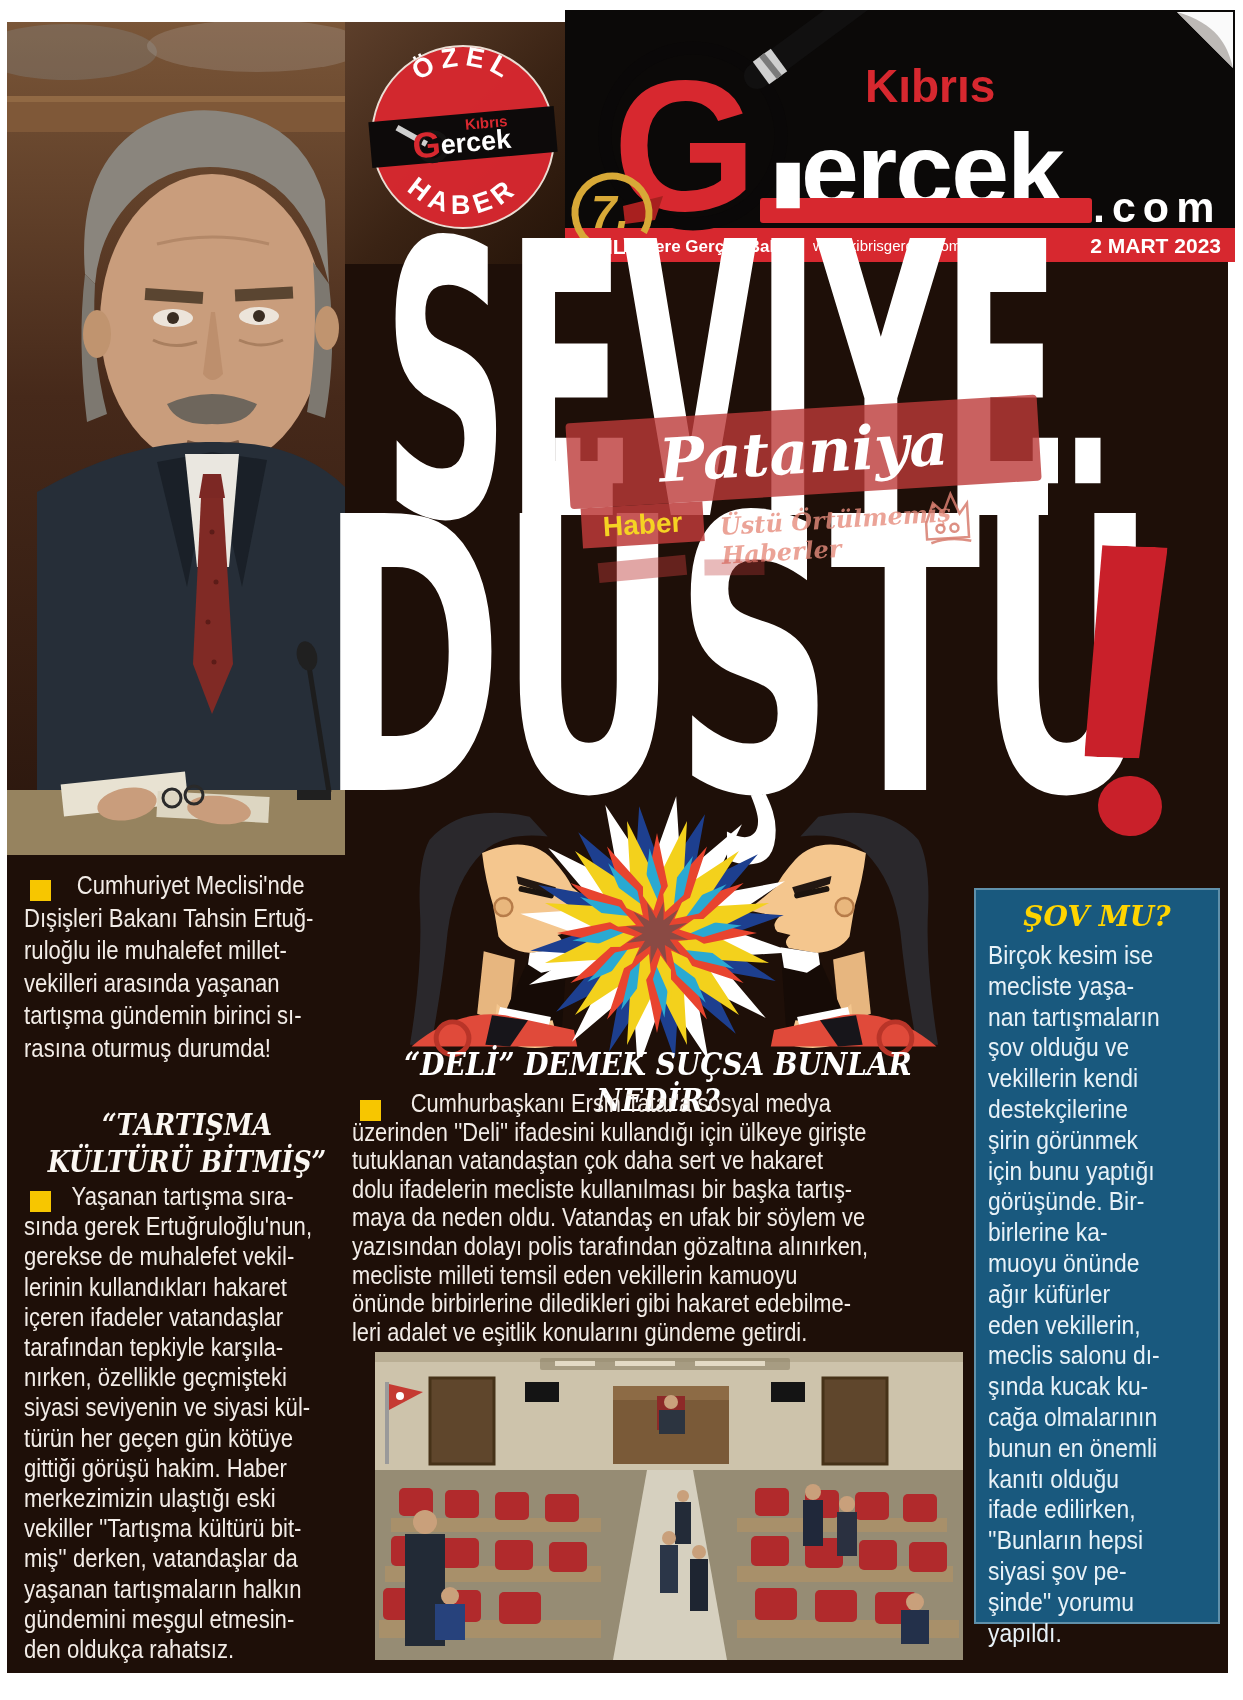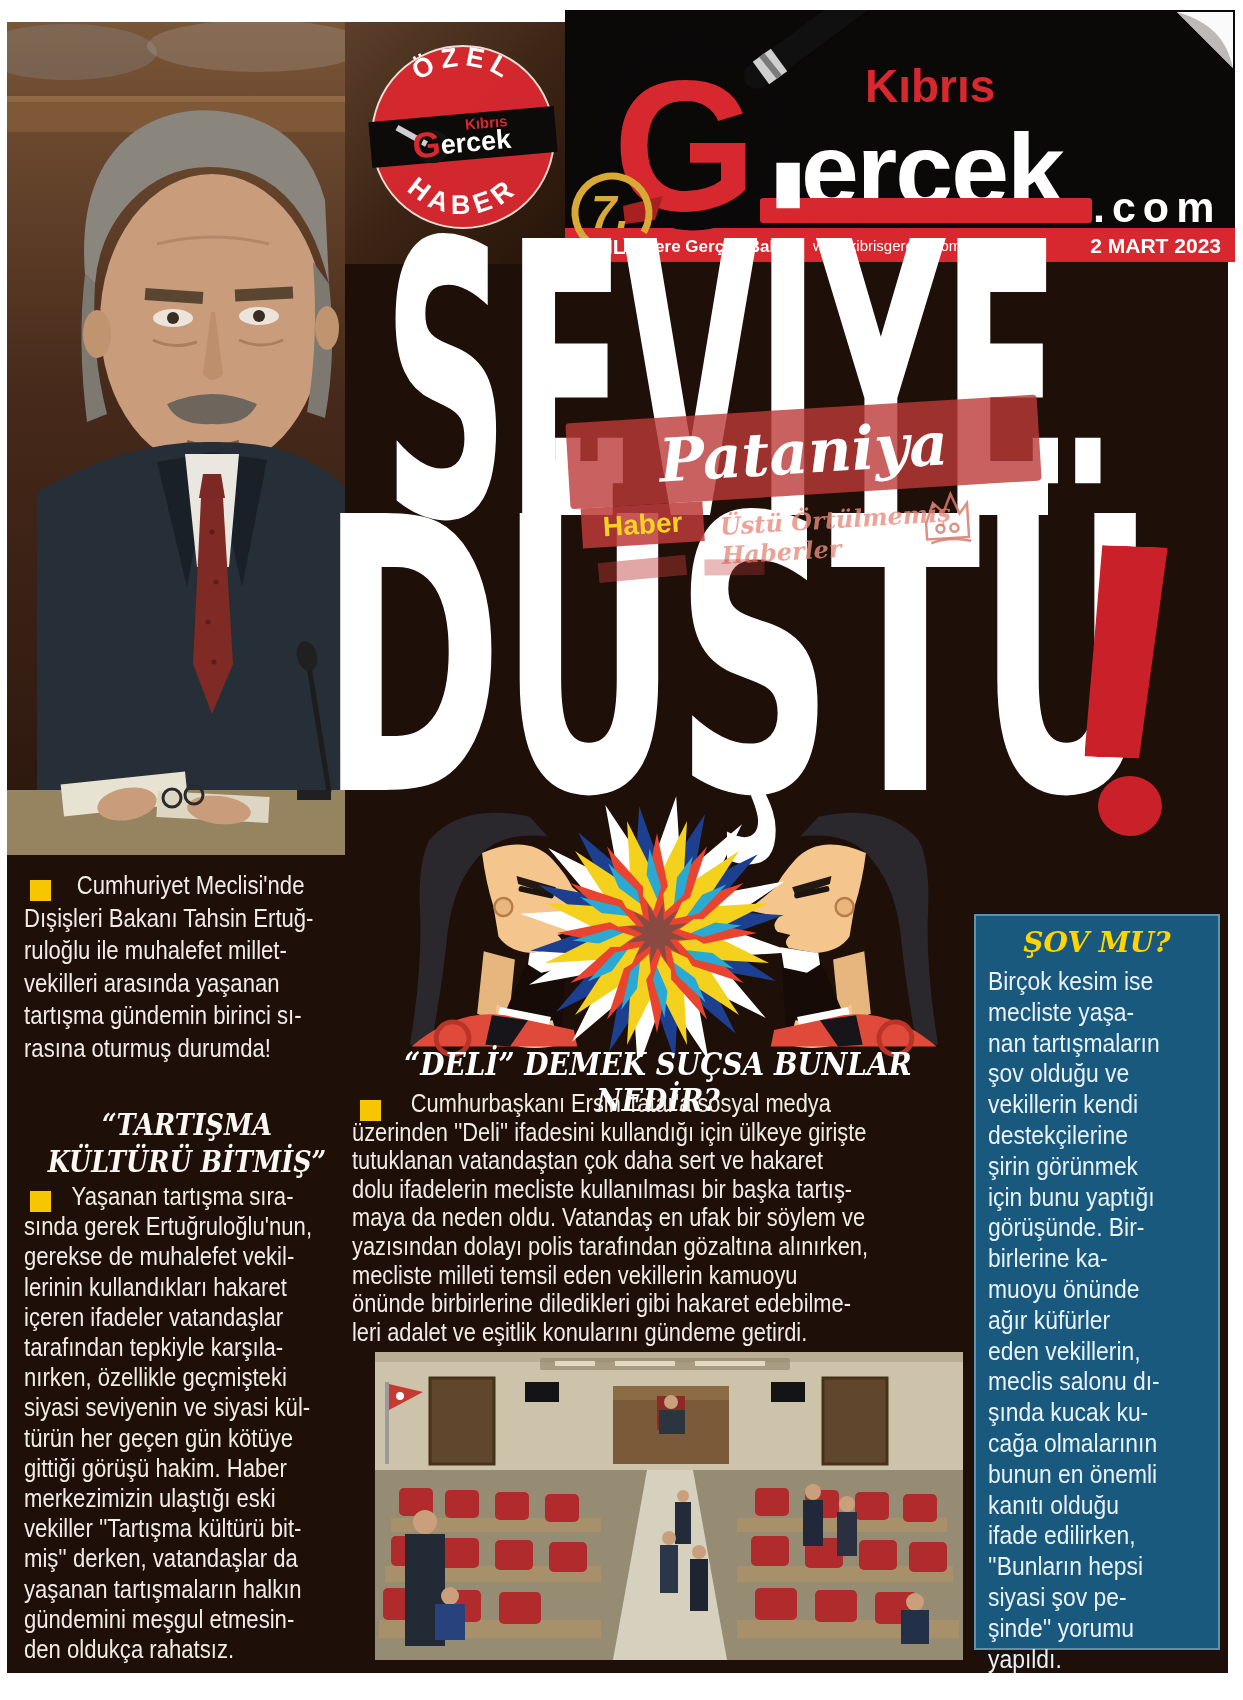--- a/index.html
+++ b/index.html
@@ -332,21 +332,21 @@
         <circle cx="438" cy="140" r="8" fill="#c9a07b"></circle>
           <rect x="428" y="148" width="20" height="46" fill="#20283a"></rect>
         <circle cx="472" cy="152" r="8" fill="#c9a07b"></circle>
           <rect x="462" y="160" width="20" height="44" fill="#2a3040"></rect>
         <circle cx="540" cy="250" r="9" fill="#c9a07b"></circle>
           <rect x="526" y="258" width="28" height="34" fill="#23304a"></rect>
       </g>
     </svg>
   </div>
 
-  <div class="abs" style="left:974px;top:914px;width:246px;height:736px;background:#19597e;
+  <div class="abs" style="left:974px;top:888px;width:246px;height:736px;background:#19597e;
               border:2px solid rgba(185,210,225,0.45);box-sizing:border-box;">
     <div class="abs serifhead" style="left:0;top:10px;width:242px;text-align:center;font-size:28px;color:#ffd400;">ŞOV MU?</div>
     <div class="abs cond" style="left:12px;top:50px;width:262px;transform:scaleX(0.88);font-size:26px;line-height:30.8px;
                 color:#e8f2f8;">Birçok kesim ise
 mecliste yaşa-
 nan tartışmaların
 şov olduğu ve
 vekillerin kendi
 destekçilerine
 şirin görünmek

